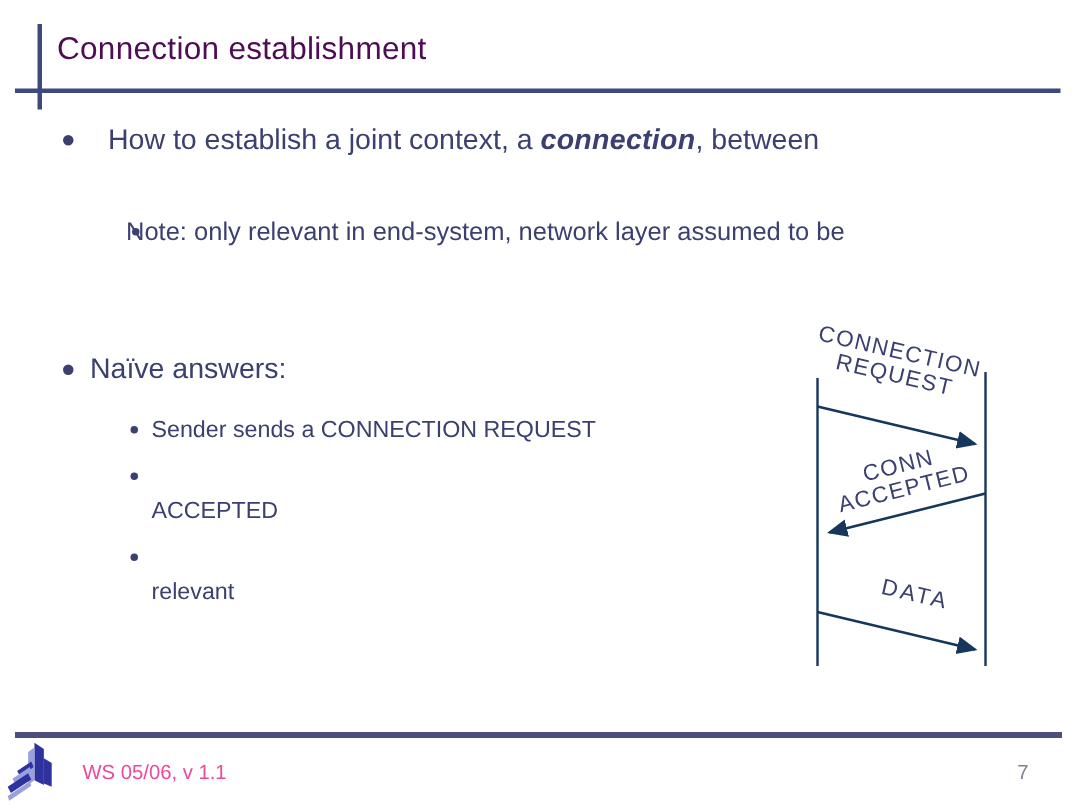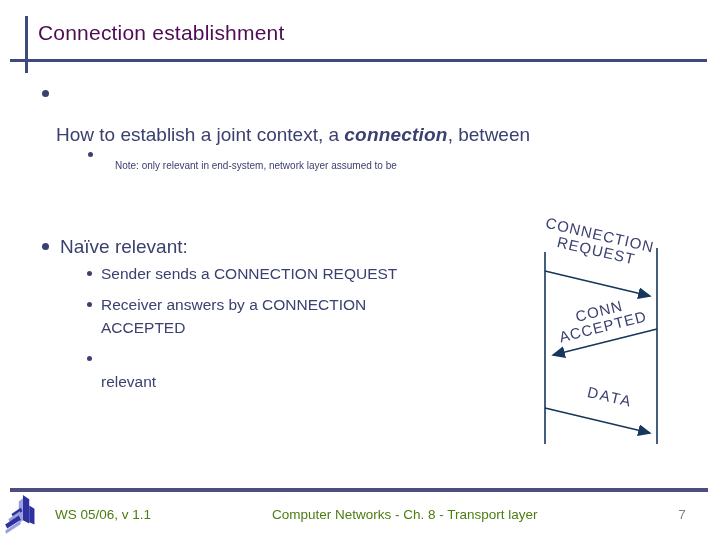--- a/index.html
+++ b/index.html
@@ -9,76 +9,76 @@
   }
   
   .title-tick{position:absolute;left:25px;top:16px;width:3px;height:57px;background:#3e4a7c;}
   .slide-title{position:absolute;left:38px;top:21px;font-size:21px;color:#4e0c54;letter-spacing:.2px;}
   .title-rule{position:absolute;left:10px;top:59px;width:697px;height:3px;background:#3e4a7c;}
   
   .body-text{color:#3b4070;}
   .dot{position:absolute;border-radius:50%;background:#3b4070;}
   .dot-l1{width:7px;height:7px;}
   .dot-l2{width:5px;height:5px;}
-  .b1-text{position:absolute;left:56px;top:80px;width:615px;font-size:19px;line-height:27px;margin-top:41px;}
+  .b1-text{position:absolute;left:72px;top:80px;width:615px;font-size:19px;line-height:27px;}
   .b1-text b i{letter-spacing:.2px;}
-  .note-text{position:absolute;left:115px;top:144px;width:560px;font-size:10px;line-height:22px;margin-top:11px;}
+  .note-text{position:absolute;left:84px;top:144px;width:560px;font-size:17px;line-height:22px;}
   .b2-text{position:absolute;left:60px;top:233px;font-size:19px;line-height:27px;}
-  .steps{position:absolute;left:74px;top:262px;width:400px;font-size:15.5px;line-height:23px;}
+  .steps{position:absolute;left:74px;top:275px;width:400px;font-size:15.5px;line-height:23px;}
   .step{display:flex;margin-bottom:8px;}
   .step .sdot{flex:0 0 27px;position:relative;}
   .step .sdot span{position:absolute;left:13px;top:9px;width:5px;height:5px;border-radius:50%;background:#3b4070;}
   .step .stext{flex:1;}
   
   .diagram-svg{position:absolute;left:535px;top:230px;}
   .msg-label{
     position:absolute;text-align:center;color:#3b4070;font-size:15px;
     line-height:16px;letter-spacing:1px;white-space:nowrap;
   }
   .msg1{left:534px;top:227px;width:128px;transform:rotate(13deg);}
   .msg2{left:540px;top:303px;width:122px;transform:rotate(-14deg);}
   .msg3{left:576px;top:389px;width:68px;transform:rotate(13deg);letter-spacing:2px;}
   
   .footer-rule{position:absolute;left:10px;top:488px;width:698px;height:4px;background:#4c4f7e;}
   .logo{position:absolute;left:3px;top:493px;}
-  .footer-text{position:absolute;top:507px;font-size:13.5px;color:#4d7c0f;text-align:center;}
+  .footer-text{position:absolute;top:507px;font-size:13.5px;color:#ec4899;text-align:center;}
   .f-left{left:55px;}
   .f-center{left:272px;}
   .f-page{left:672px;width:20px;text-align:center;color:#7d8296;}
 </style>
 </head>
 <body>
 
 <div class="slide">
 
   <div class="title-tick"></div>
   <div class="slide-title">Connection establishment</div>
   <div class="title-rule"></div>
 
   <span class="dot dot-l1" style="left:42px;top:90px;"></span>
   <div class="b1-text body-text"><span>How to establish a joint context, a </span><b><i>connection</i></b><span>, between</span><br></div>
 
   <span class="dot dot-l2" style="left:88px;top:152px;"></span>
   <div class="note-text body-text"><span>Note: only relevant in end-system, network layer assumed to be</span><br></div>
 
   <span class="dot dot-l1" style="left:42px;top:243px;"></span>
-  <div class="b2-text body-text">Naïve relevant:</div>
+  <div class="b2-text body-text">Naïve answers:</div>
 
   <div class="steps body-text">
     <div class="step">
       <span class="sdot">
           <span></span>
         </span>
       <span class="stext">Sender sends a CONNECTION REQUEST</span>
     </div>
     <div class="step">
       <span class="sdot">
           <span></span>
         </span>
-      <span class="stext"><span>Receiver answers by a CONNECTION</span><br><span>ACCEPTED</span></span>
+      <span class="stext"><br><span>ACCEPTED</span></span>
     </div>
     <div class="step">
       <span class="sdot">
           <span></span>
         </span>
       <span class="stext"><br><span>relevant</span></span>
     </div>
   </div>
 
   <svg class="diagram-svg" width="140" height="225" viewBox="535 230 140 225">
@@ -101,16 +101,15 @@
   <svg class="logo" width="42" height="44" viewBox="0 0 40 42">
     <polygon points="19,2 25,6 25,29 19,26" fill="#2e329f"></polygon>
     <polygon points="15,8 19,5 19,26 15,29" fill="#9aa0dc"></polygon>
     <polygon points="25,12 30,15 30,30 25,28" fill="#2e329f"></polygon>
     <polygon points="8,20 17,14 18.5,17.5 10,23.5" fill="#2e329f"></polygon>
     <polygon points="5,25 16,17.5 17.5,21 7,28.5" fill="#9aa0dc"></polygon>
     <polygon points="2,30 15,21.5 17,25.5 4,34" fill="#2e329f"></polygon>
     <polygon points="2,36 16,26.5 17,29.5 3,39" fill="#9aa0dc"></polygon>
   </svg>
   <div class="footer-text f-left">WS 05/06, v 1.1</div>
-  <div class="footer-text f-center">Computer Networks - Ch. 8 - Transport layer</div>
   <div class="footer-text f-page">7</div>
 
 </div>
 
 </body></html>

